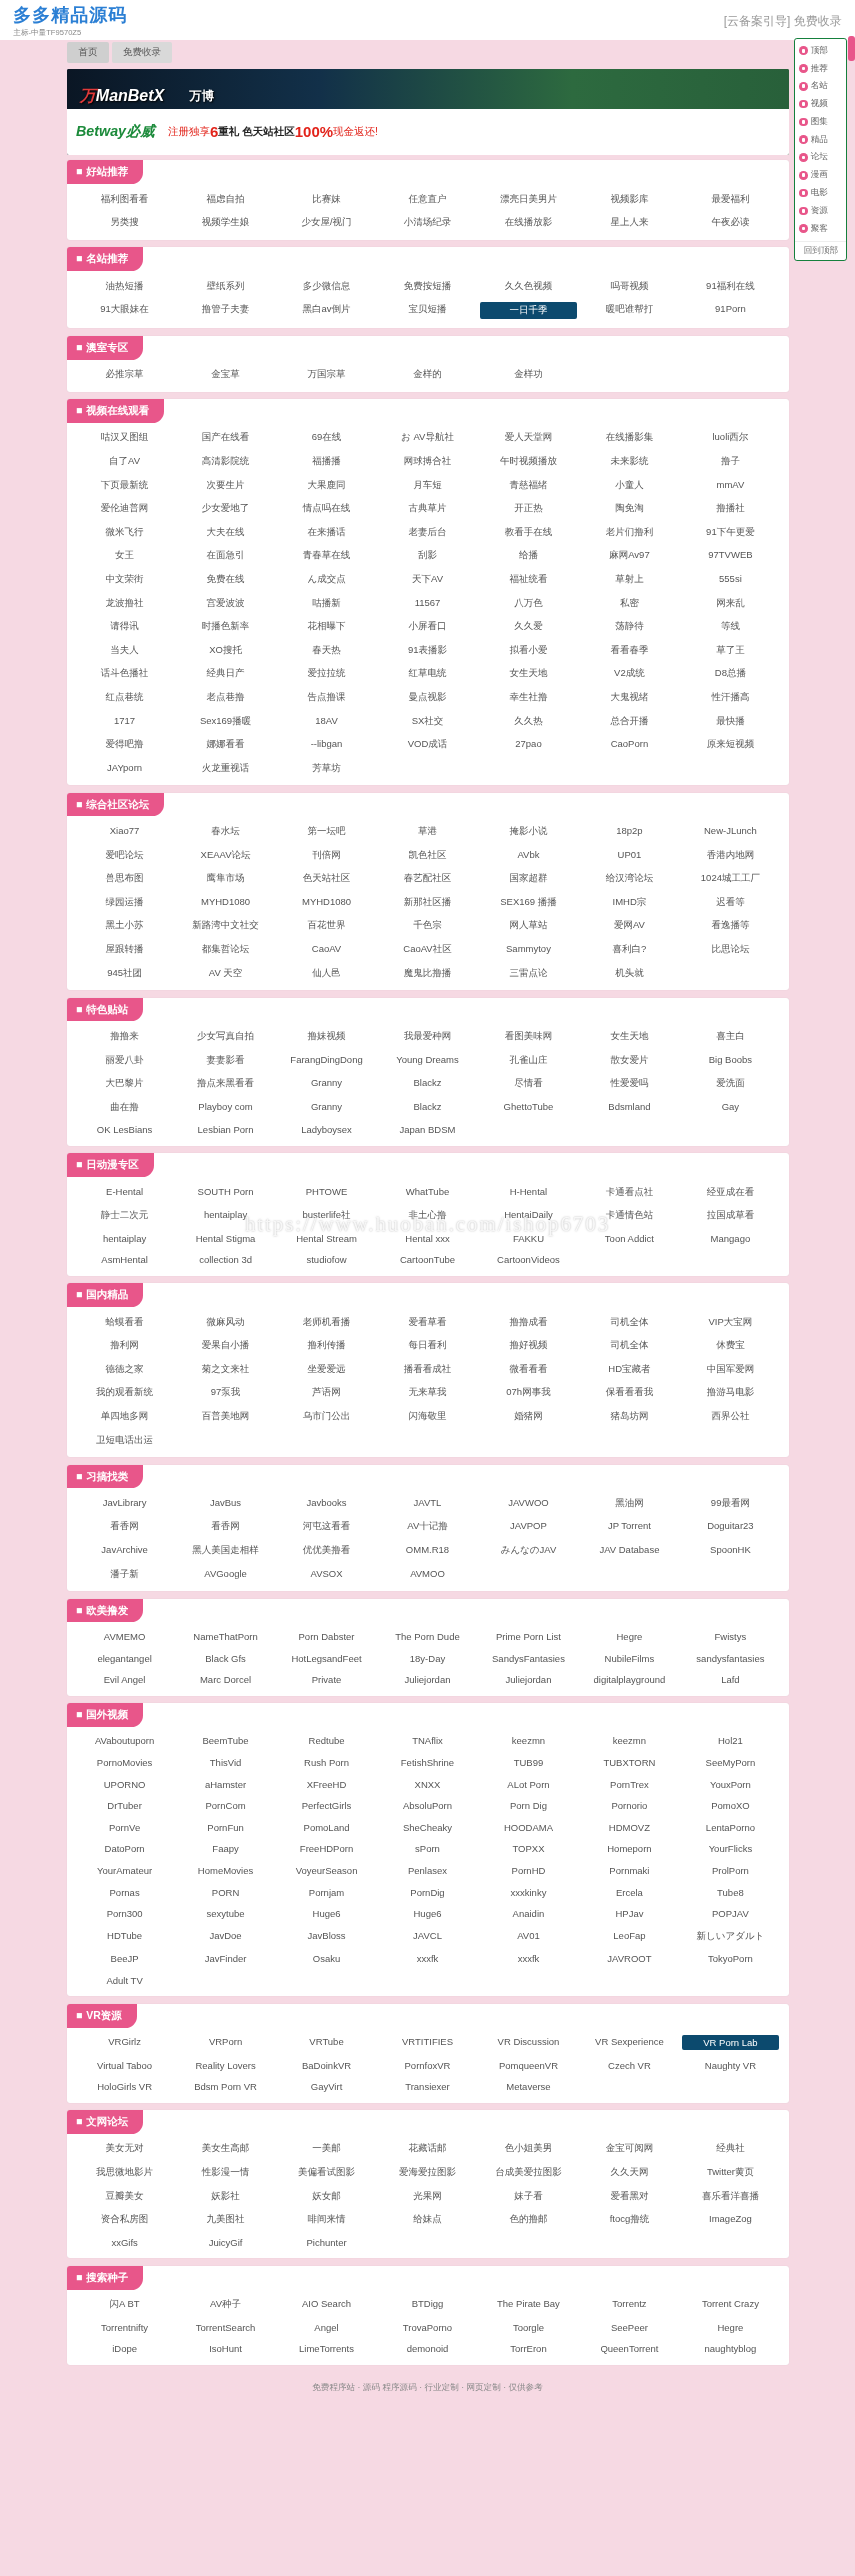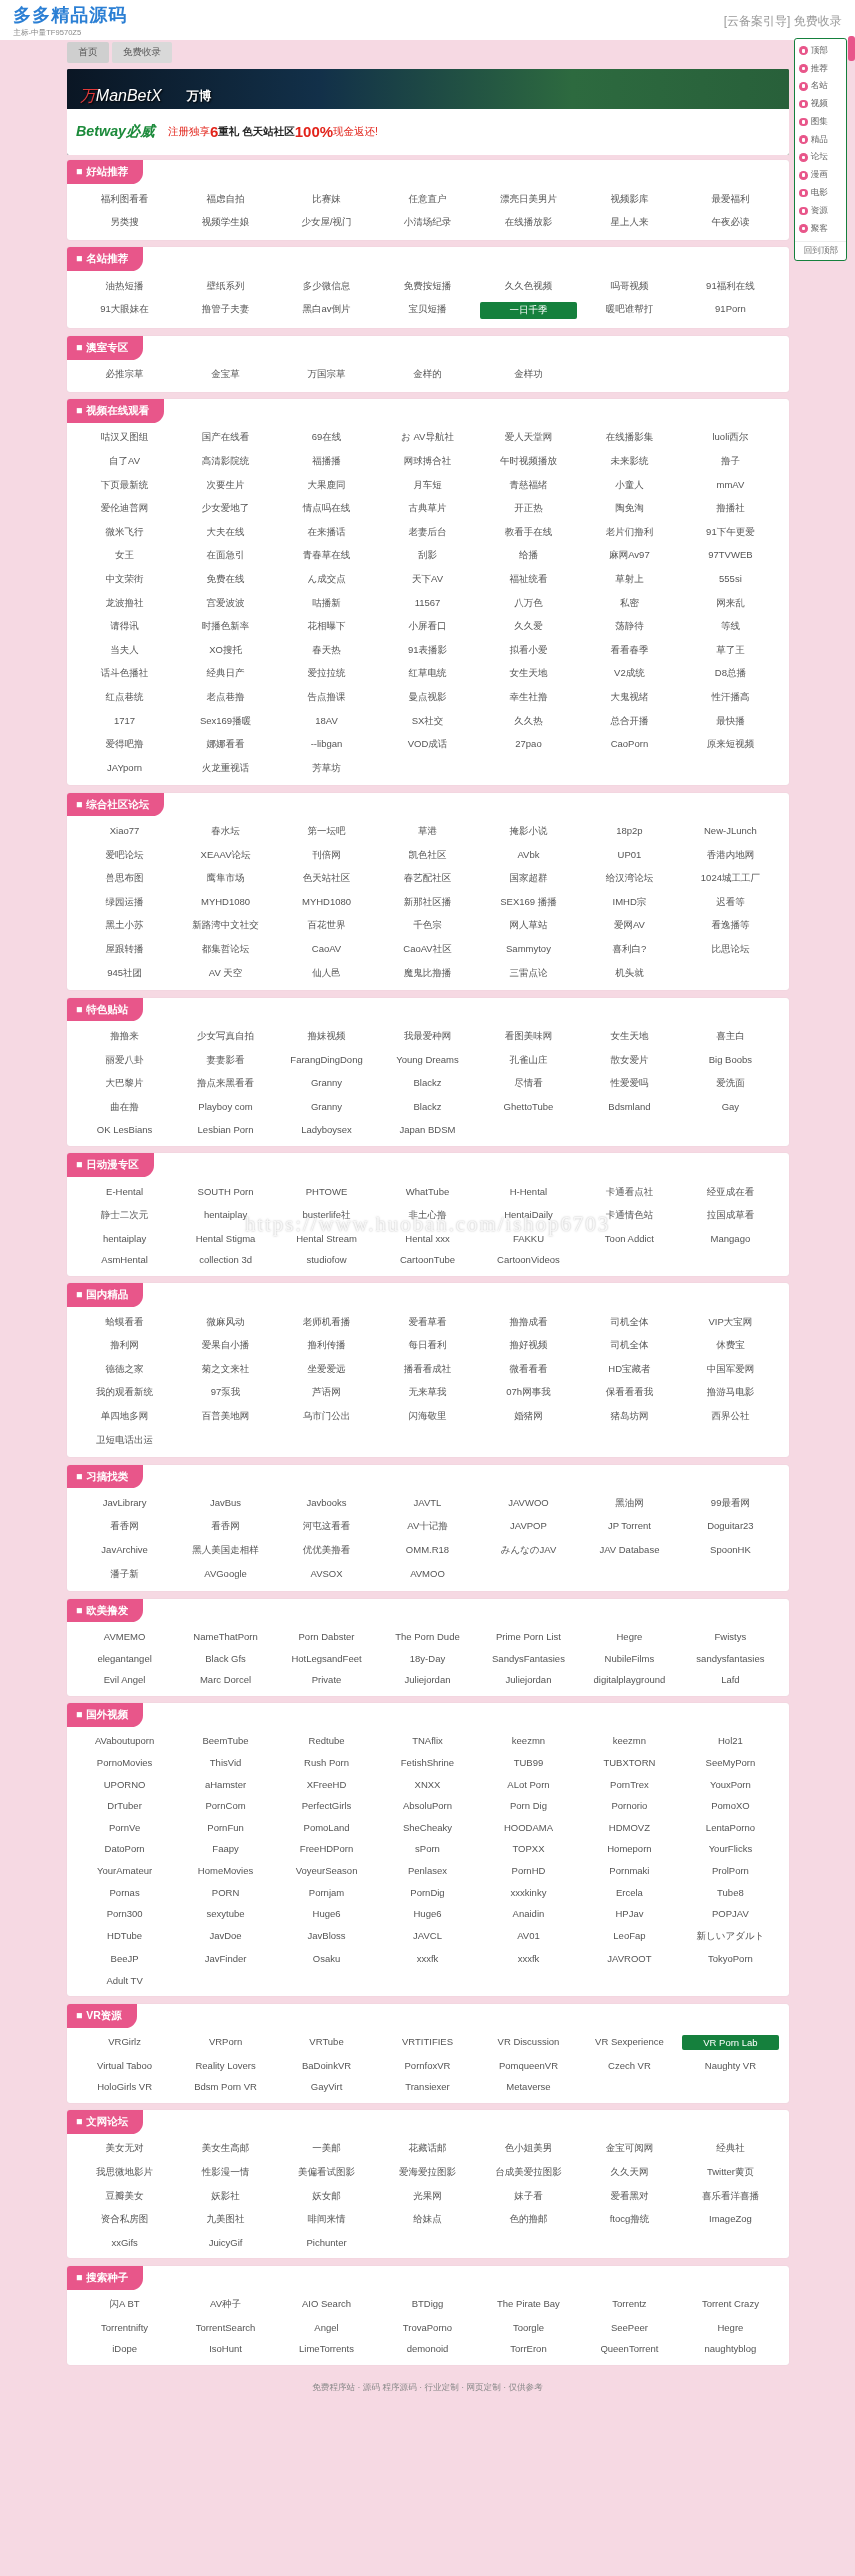--- a/index.html
+++ b/index.html
@@ -78,21 +78,21 @@
     position: absolute;
     left: 0; top: 0; right: 0;
     height: 55px;
     background: linear-gradient(90deg,#0a1624 0%, #123049 35%, #2d6a3f 70%, #28603a 100%);
     display: flex;
     align-items: center;
   }
   .banner-logo {
     margin-left: 13.3px;
     color: #fff;
-    font-weight: normal;
+    font-weight: bold;
     font-size: 16px;
     font-style: italic;
     text-shadow: 1px 1px 1.9px #000;
   }
   .banner-logo .red { color: #e03a3a; }
   .banner-mid {
     margin-left: 25px;
     color: #fff;
     font-size: 12.4px;
     font-weight: bold;
@@ -146,21 +146,21 @@
   .link {
     font-size: 9.5px;
     color: #555;
     text-align: center;
     white-space: nowrap;
     overflow: hidden;
     text-overflow: ellipsis;
     padding: 1px 1.9px;
   }
   .link.chip {
-    background: #15803d;
+    background: #0c4a6e;
     color: #fff;
     border-radius: 1.9px;
     padding: 1.9px 1.9px;
   }
   
   .side-menu {
     position: absolute;
     right: 7.6px;
     top: 38px;
     width: 53px;

